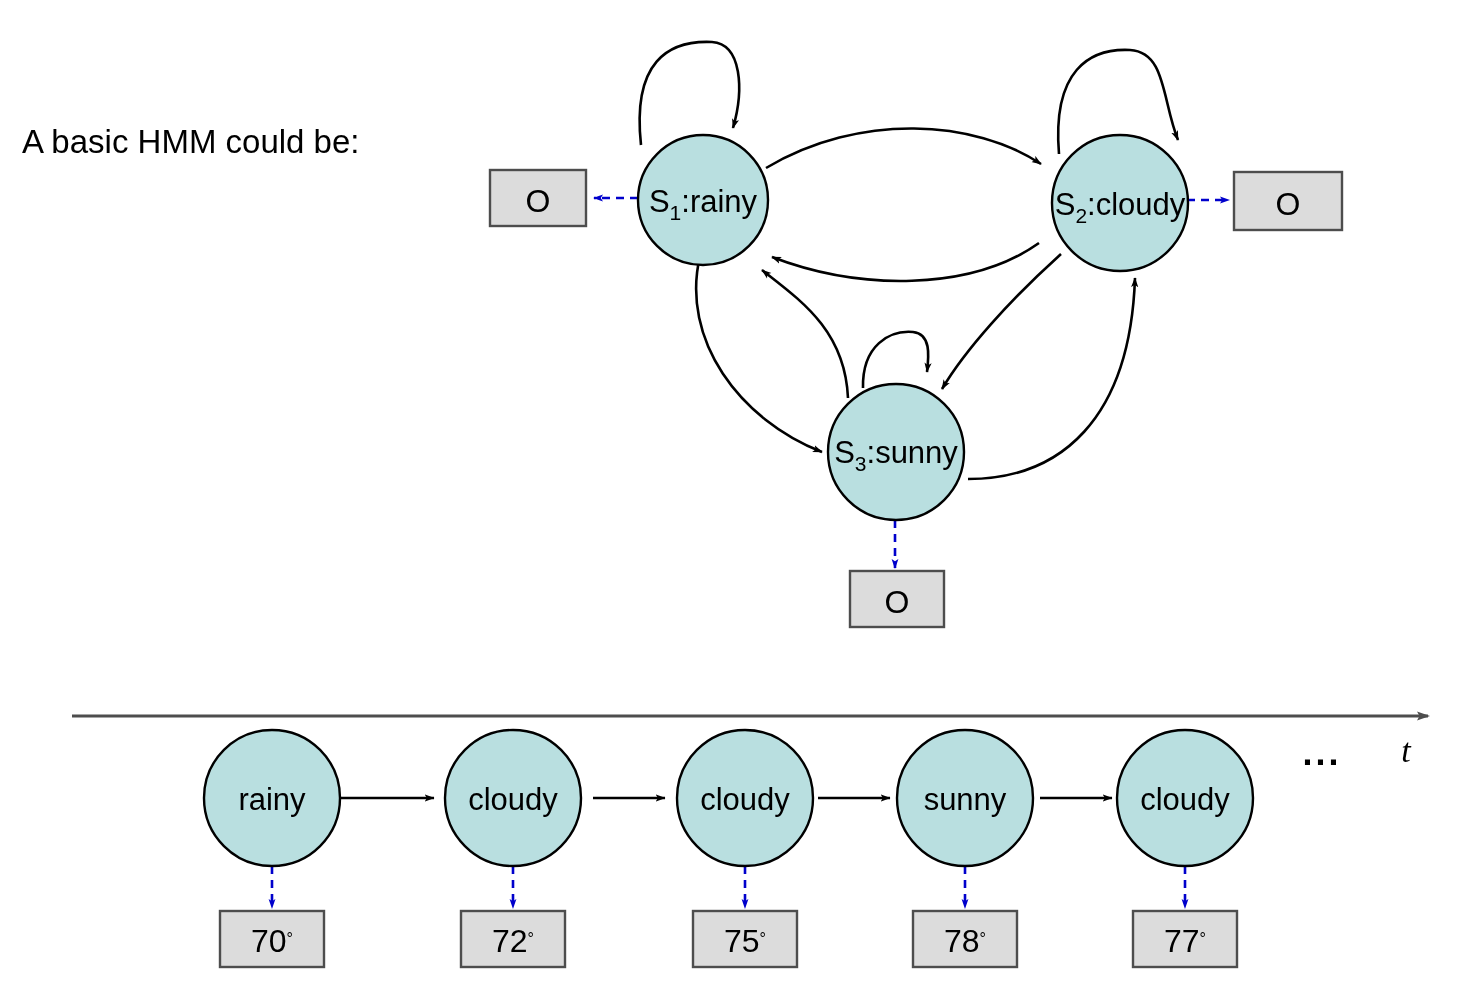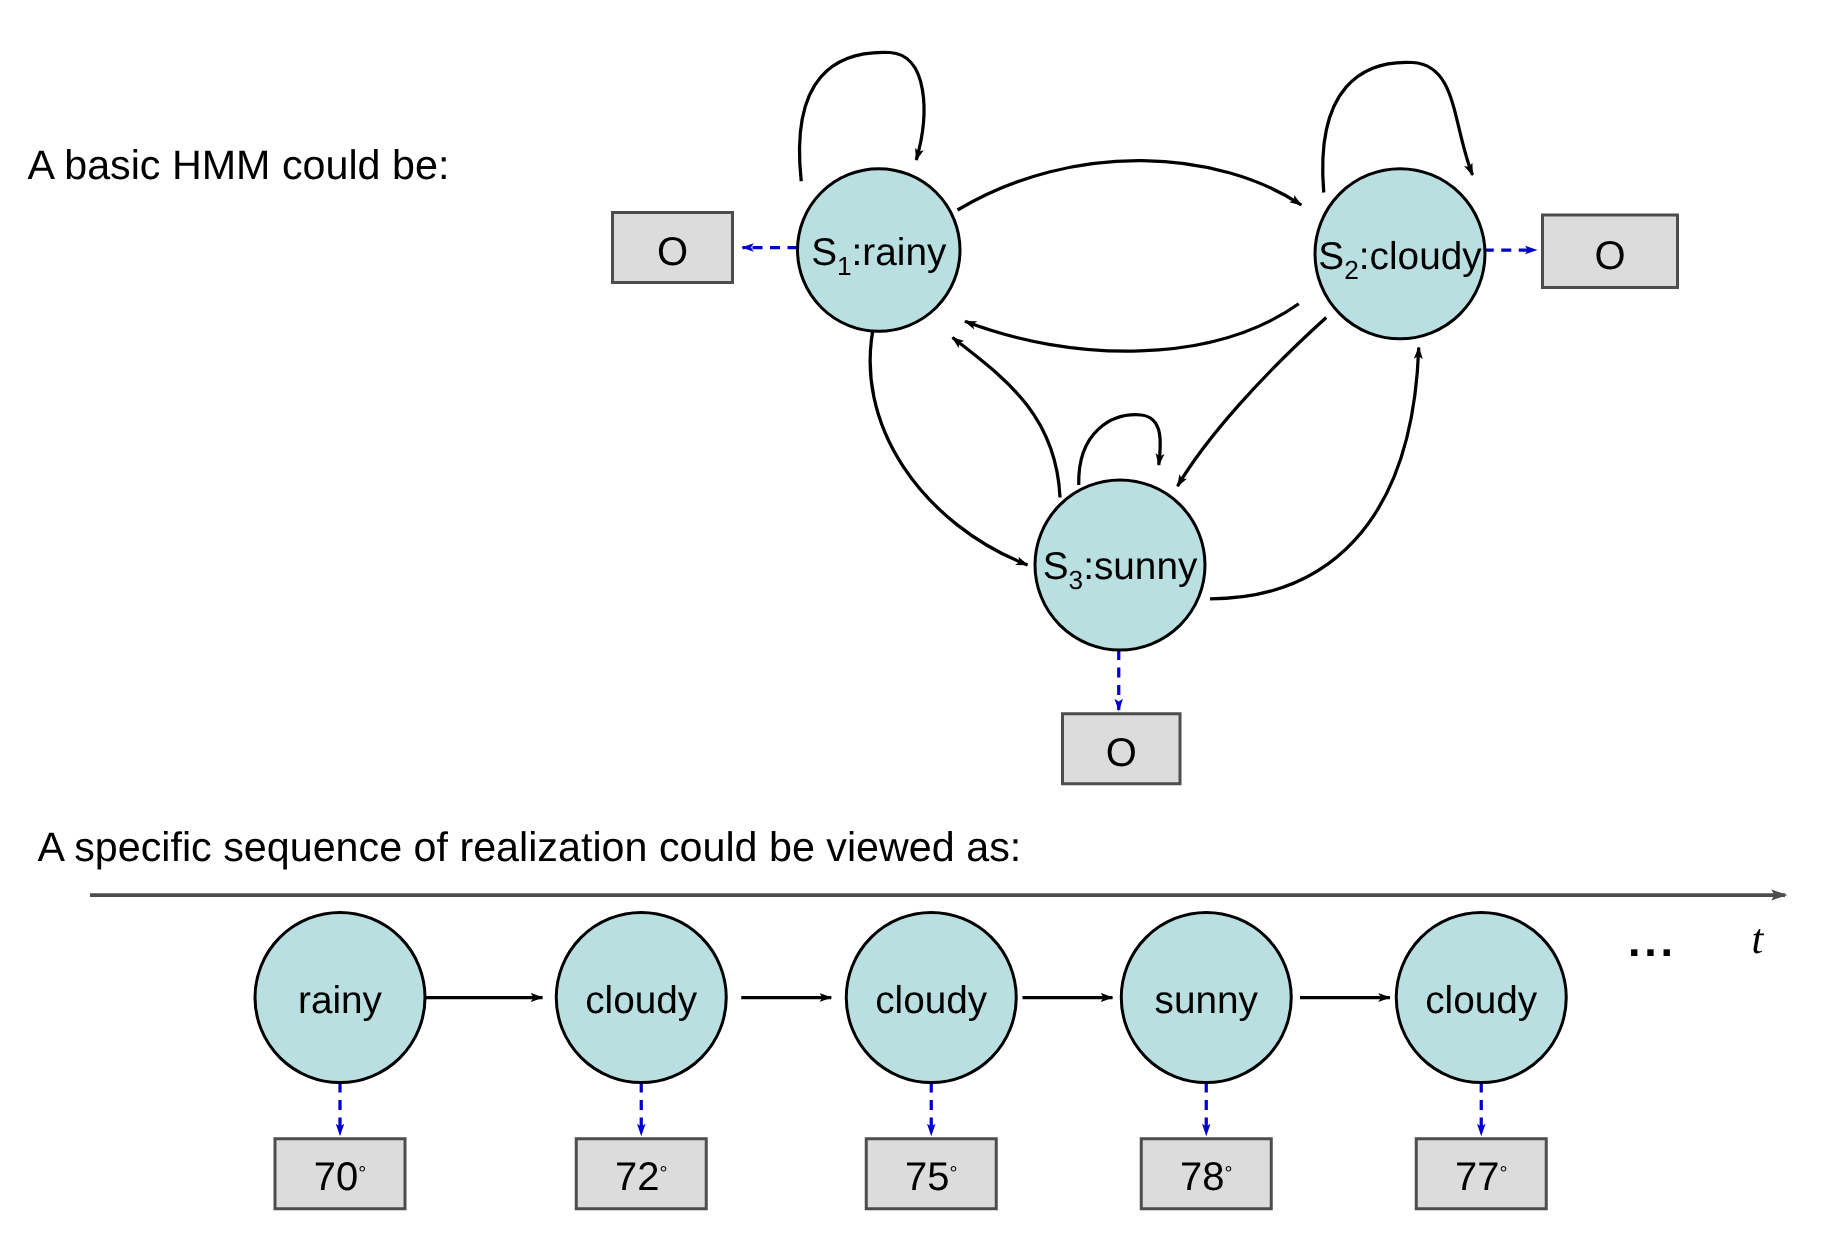--- a/index.html
+++ b/index.html
@@ -26,21 +26,21 @@
     height: 986px;
   }
   .caption {
     position: absolute;
     font-size: 33px;
     line-height: 1;
     color: #000000;
     white-space: nowrap;
     letter-spacing: 0px;
   }
-  #caption-hmm { left: 22px; top: 115px; text-align: right; }
+  #caption-hmm { left: 22px; top: 125px; text-align: right; }
   #caption-sequence { left: 30px; top: 661px; }
   .state-label {
     font-size: 31px;
     fill: #000000;
     font-family: "Liberation Sans", sans-serif;
   }
   .state-sub {
     font-size: 21px;
   }
   .obs-label {
@@ -74,21 +74,20 @@
     letter-spacing: 3px;
     font-family: "Liberation Sans", sans-serif;
   }
 </style>
 </head>
 <body>
 
 <div id="stage">
 
   <div class="caption" id="caption-hmm">A basic HMM could be:</div>
-  <div class="caption" id="caption-sequence">A specific sequence of realization could be viewed as:</div>
 
   <svg id="diagram-svg" viewBox="0 0 1478 986">
     <defs>
       <marker id="arrow-black" markerWidth="11" markerHeight="11" refX="9.2" refY="4" orient="auto" markerUnits="userSpaceOnUse">
         <path d="M0,0.4 L10,4 L0,7.6 L2.4,4 Z" fill="#000000"></path>
       </marker>
       <marker id="arrow-blue" markerWidth="11" markerHeight="11" refX="9" refY="4" orient="auto" markerUnits="userSpaceOnUse">
         <path d="M0,0.6 L10,4 L0,7.4 L2.2,4 Z" fill="#0000cc"></path>
       </marker>
       <marker id="arrow-axis" markerWidth="14" markerHeight="12" refX="11" refY="5" orient="auto" markerUnits="userSpaceOnUse">

